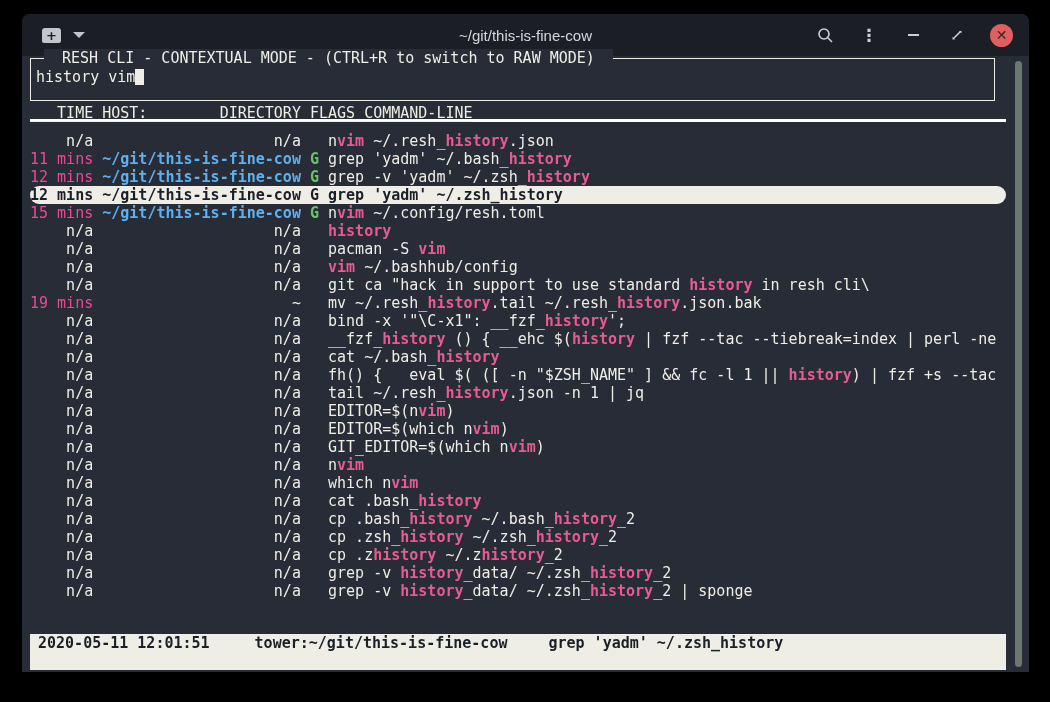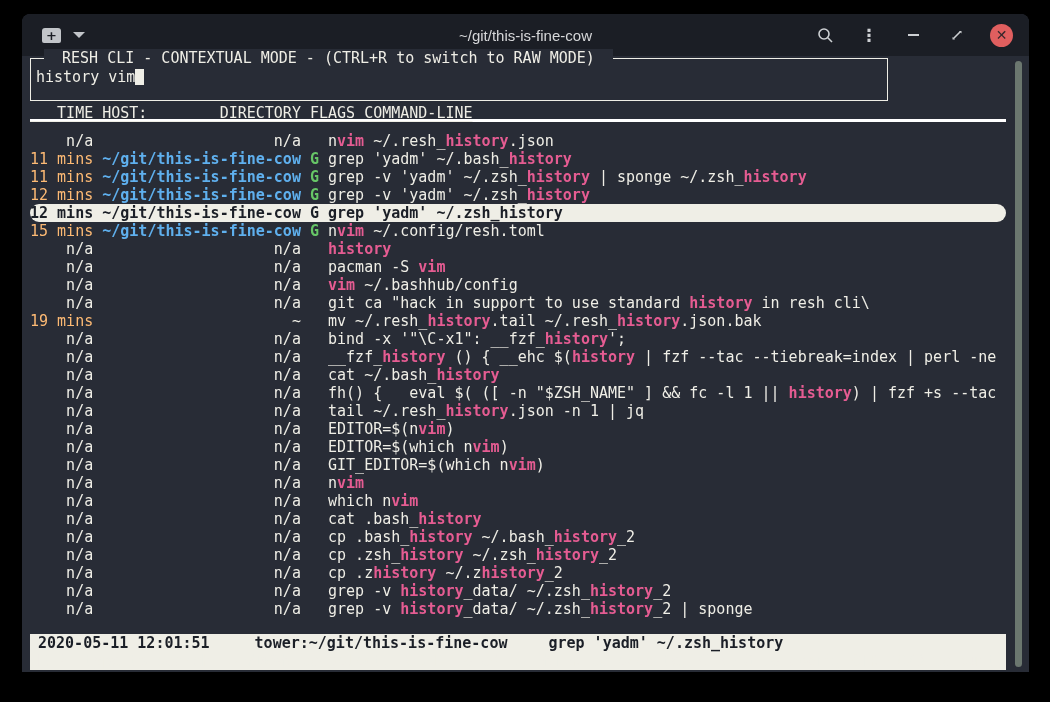--- a/index.html
+++ b/index.html
@@ -32,39 +32,39 @@
   .minimize-glyph{width:11px;height:2px;background:#cdd0d3;}
   .close-btn{
     width:23px;height:23px;border-radius:50%;background:#e05f5f;
     display:flex;align-items:center;justify-content:center;
     color:#36282c;font:bold 14px/1 "DejaVu Sans", sans-serif;
   }
   
   .term{position:relative;height:616px;font-size:15px;line-height:18px;color:#efeee6;}
   
   .search-box{
-    position:absolute;left:8px;top:2px;width:858px;height:43px;
+    position:absolute;left:8px;top:2px;width:965px;height:43px;
     border:1px solid #efeee6;
   }
   .search-legend{
     position:absolute;top:-10px;left:13px;background:#282c36;
     padding:0 9px;white-space:pre;
   }
   .search-line{position:absolute;left:5px;top:9px;white-space:pre;}
   .cursor-block{display:inline-block;width:9px;height:16px;background:#efeee6;vertical-align:-3px;}
   
   .tbl-header{
     position:absolute;left:8px;top:48px;width:976px;height:18px;
     border-bottom:3px solid #ffffff;white-space:pre;text-decoration:underline;
     text-underline-offset:3px;
   }
   .rows{position:absolute;left:8px;top:76px;width:976px;}
   .row{height:18px;white-space:pre;}
   .fg{color:#efeee6;}
-  .yellow{color:#fdba74;}
+  .yellow{color:#ec4899;}
   .blue{color:#5fb0ee;font-weight:bold;}
   .green{color:#67c667;font-weight:bold;}
   .hl{color:#e55c92;font-weight:bold;}
   .row.selected{background:#efeee6;border-radius:9px;}
   .row.selected span{color:#1b1f27 !important;font-weight:bold;}
   
   .status-bar{
     position:absolute;left:8px;top:578px;width:976px;height:36px;
     background:#efeee6;color:#1b1f27;font-weight:bold;white-space:pre;
     padding-left:8px;
@@ -118,21 +118,20 @@
     <div class="search-box">
       <span class="search-legend"> RESH CLI - CONTEXTUAL MODE - (CTRL+R to switch to RAW MODE) </span>
       <div class="search-line"><span>history vim</span><span class="cursor-block"></span></div>
     </div>
 
     <div class="tbl-header" id="tbl-header">   TIME HOST:        DIRECTORY FLAGS COMMAND-LINE</div>
 
     <div class="rows" id="rows">
         <div class="row"><span class="fg">    n/a</span><span class="fg"> </span><span class="fg">                   n/a</span><span class="fg"> </span><span class="green"> </span><span class="fg"> </span><span class="fg">n</span><span class="hl">vim</span><span class="fg"> ~/.resh_</span><span class="hl">history</span><span class="fg">.json</span></div>
         <div class="row"><span class="yellow">11 mins</span><span class="fg"> </span><span class="blue">~/git/this-is-fine-cow</span><span class="fg"> </span><span class="green">G</span><span class="fg"> </span><span class="fg">grep 'yadm' ~/.bash_</span><span class="hl">history</span></div>
-        <div class="row"><span class="yellow">11 mins</span><span class="fg"> </span><span class="blue">~/git/this-is-fine-cow</span><span class="fg"> </span><span class="green">G</span><span class="fg"> </span><span class="fg">grep -v 'yadm' ~/.zsh_</span><span class="hl">history</span><span class="fg"> | sponge ~/.zsh_</span><span class="hl">history</span></div>
         <div class="row"><span class="yellow">12 mins</span><span class="fg"> </span><span class="blue">~/git/this-is-fine-cow</span><span class="fg"> </span><span class="green">G</span><span class="fg"> </span><span class="fg">grep -v 'yadm' ~/.zsh_</span><span class="hl">history</span></div>
         <div class="row selected"><span class="yellow">12 mins</span><span class="fg"> </span><span class="blue">~/git/this-is-fine-cow</span><span class="fg"> </span><span class="green">G</span><span class="fg"> </span><span class="fg">grep 'yadm' ~/.zsh_history</span></div>
         <div class="row"><span class="yellow">15 mins</span><span class="fg"> </span><span class="blue">~/git/this-is-fine-cow</span><span class="fg"> </span><span class="green">G</span><span class="fg"> </span><span class="fg">n</span><span class="hl">vim</span><span class="fg"> ~/.config/resh.toml</span></div>
         <div class="row"><span class="fg">    n/a</span><span class="fg"> </span><span class="fg">                   n/a</span><span class="fg"> </span><span class="green"> </span><span class="fg"> </span><span class="hl">history</span></div>
         <div class="row"><span class="fg">    n/a</span><span class="fg"> </span><span class="fg">                   n/a</span><span class="fg"> </span><span class="green"> </span><span class="fg"> </span><span class="fg">pacman -S </span><span class="hl">vim</span></div>
         <div class="row"><span class="fg">    n/a</span><span class="fg"> </span><span class="fg">                   n/a</span><span class="fg"> </span><span class="green"> </span><span class="fg"> </span><span class="hl">vim</span><span class="fg"> ~/.bashhub/config</span></div>
         <div class="row"><span class="fg">    n/a</span><span class="fg"> </span><span class="fg">                   n/a</span><span class="fg"> </span><span class="green"> </span><span class="fg"> </span><span class="fg">git ca "hack in support to use standard </span><span class="hl">history</span><span class="fg"> in resh cli\</span></div>
         <div class="row"><span class="yellow">19 mins</span><span class="fg"> </span><span class="fg">                     ~</span><span class="fg"> </span><span class="green"> </span><span class="fg"> </span><span class="fg">mv ~/.resh_</span><span class="hl">history</span><span class="fg">.tail ~/.resh_</span><span class="hl">history</span><span class="fg">.json.bak</span></div>
         <div class="row"><span class="fg">    n/a</span><span class="fg"> </span><span class="fg">                   n/a</span><span class="fg"> </span><span class="green"> </span><span class="fg"> </span><span class="fg">bind -x '"\C-x1": __fzf_</span><span class="hl">history</span><span class="fg">';</span></div>
         <div class="row"><span class="fg">    n/a</span><span class="fg"> </span><span class="fg">                   n/a</span><span class="fg"> </span><span class="green"> </span><span class="fg"> </span><span class="fg">__fzf_</span><span class="hl">history</span><span class="fg"> () { __ehc $(</span><span class="hl">history</span><span class="fg"> | fzf --tac --tiebreak=index | perl -ne</span></div>

